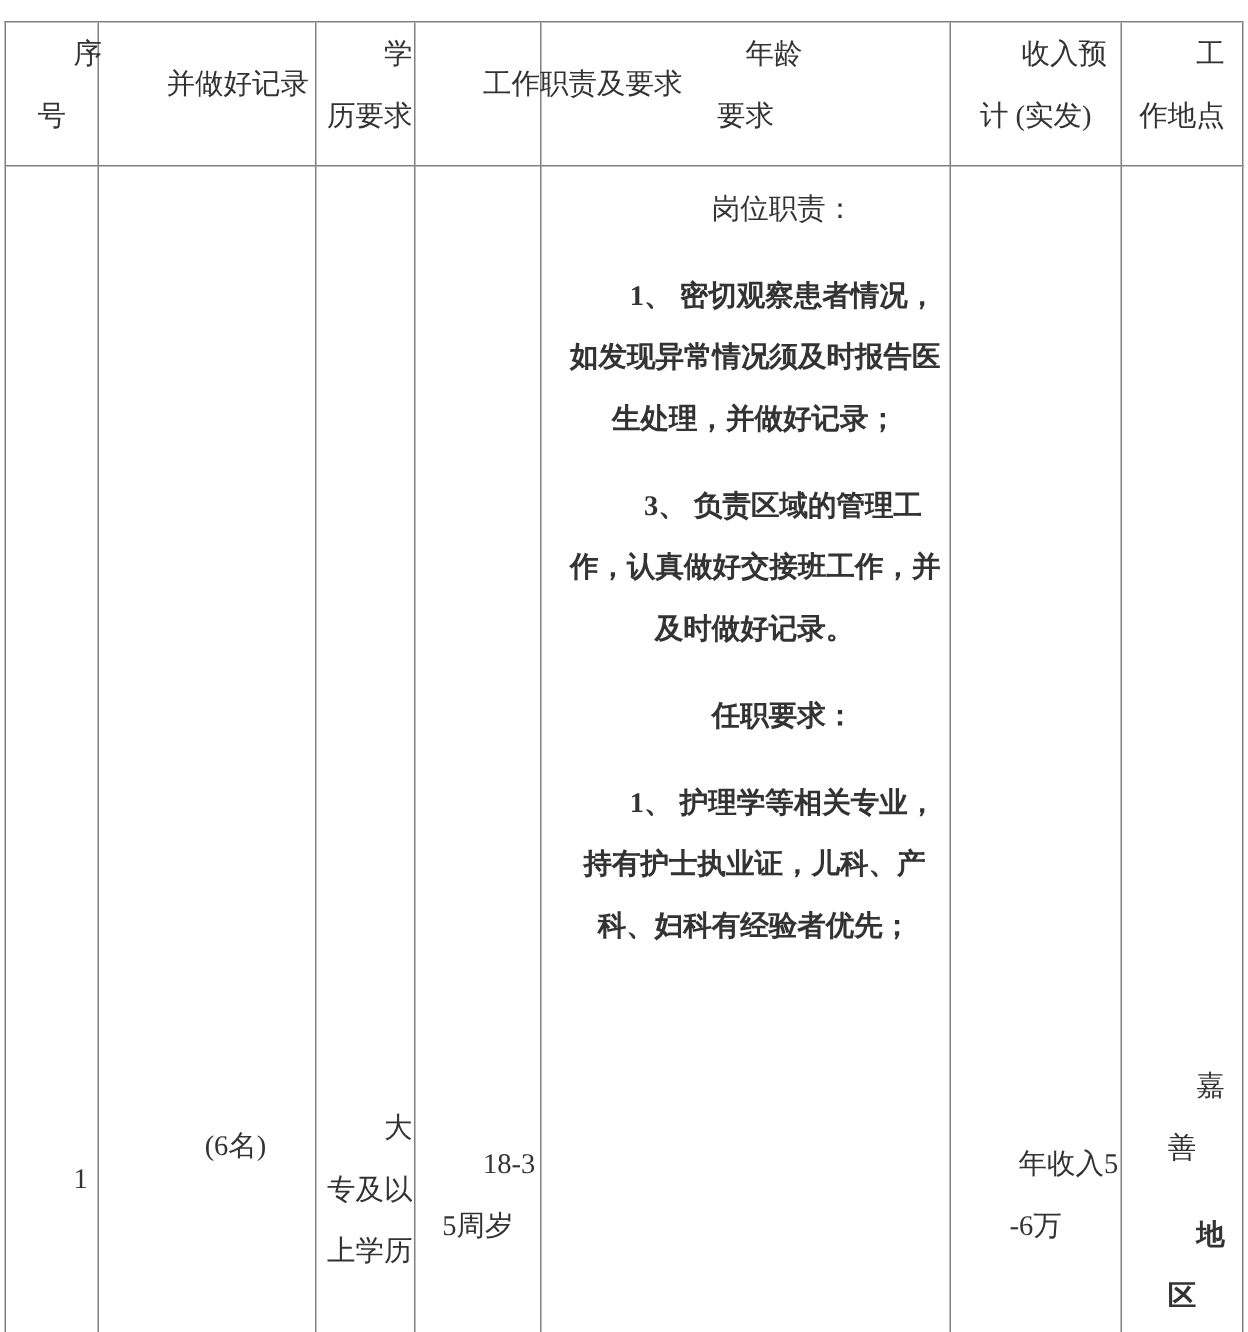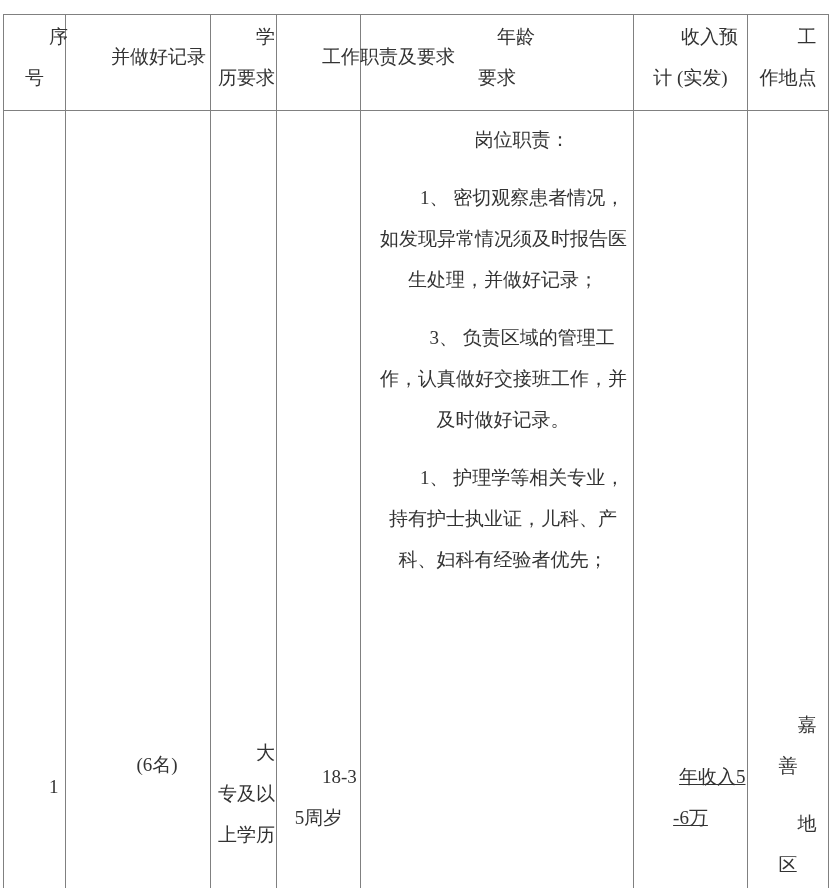--- a/index.html
+++ b/index.html
@@ -35,28 +35,28 @@
     flex-direction: column;
     justify-content: center;
     padding-bottom: 12px;
   }
   .para {
     text-align: center;
     text-indent: 2em;
     line-height: 41px;
     white-space: nowrap;
   }
-  .para + .para { margin-top: 17px; }
+  .para + .para { margin-top: 17px; font-weight: bold; }
   
   .b-seq       .inner { margin-top: 655px; }
   .b-position  .inner { margin-top: 633px; }
   .b-education .inner { margin-top: 621px; }
   .b-age       .inner { margin-top: 645px; }
   .b-duties    .inner { margin-top: 8px; margin-left: 12px; }
-  .b-income    .inner { margin-top: 645px; text-decoration: underline; }
+  .b-income    .inner { margin-top: 645px; }
   .b-location  .inner { margin-top: 593px; }
 </style>
 </head>
 <body>
 
 <div class="page">
   <div class="grid">
 
     <div class="cell head">
         <div class="para">序<br>号</div>
@@ -98,20 +98,21 @@
     <div class="cell b-age">
         <div class="inner">
           <div class="para">18-3<br>5周岁</div>
         </div>
       </div>
     <div class="cell b-duties">
         <div class="inner">
           <div class="para">岗位职责：</div>
           <div class="para">1、 密切观察患者情况，<br>如发现异常情况须及时报告医<br>生处理，并做好记录；</div>
           <div class="para">3、 负责区域的管理工<br>作，认真做好交接班工作，并<br>及时做好记录。</div>
+          <div class="para">任职要求：</div>
           <div class="para">1、 护理学等相关专业，<br>持有护士执业证，儿科、产<br>科、妇科有经验者优先；</div>
         </div>
       </div>
     <div class="cell b-income">
         <div class="inner">
           <div class="para">年收入5<br>-6万</div>
         </div>
       </div>
     <div class="cell b-location">
         <div class="inner">

